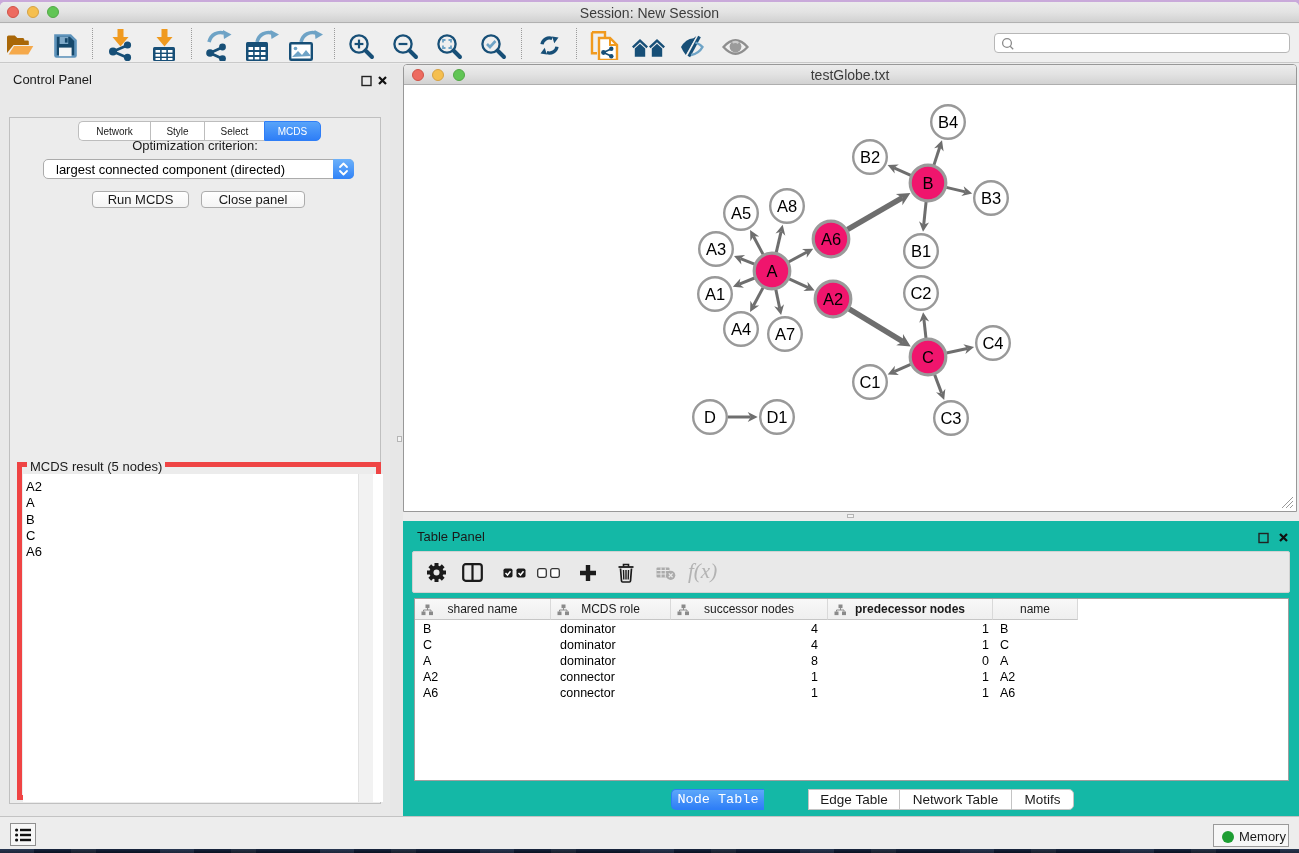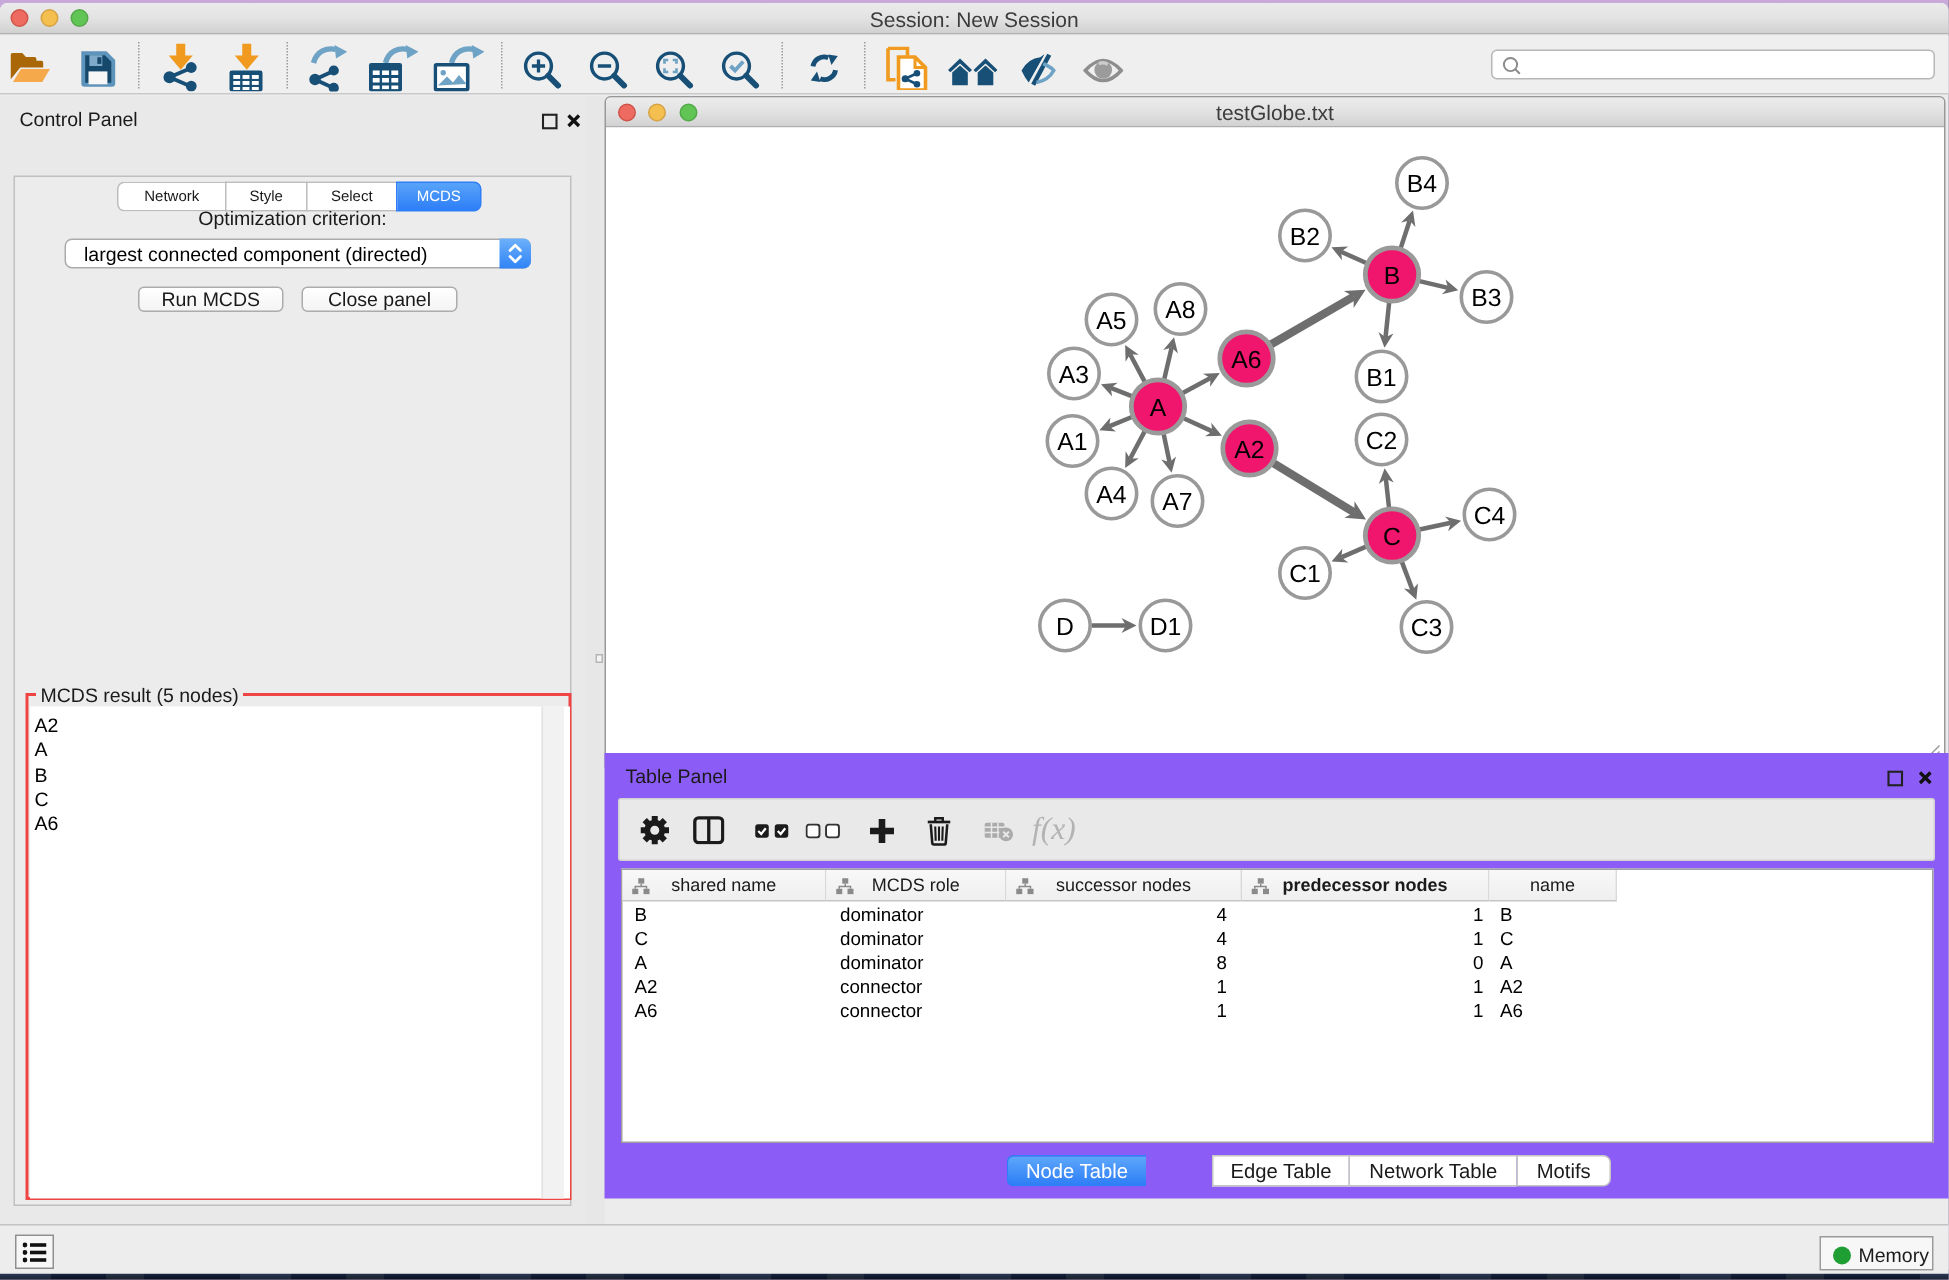--- a/index.html
+++ b/index.html
@@ -20,39 +20,39 @@
 .searchbox{position:absolute;left:994px;top:9px;width:296px;height:20px;background:#fff;border:1px solid #b7b7b7;border-radius:4px;}
 .cpanel{position:absolute;left:0;top:62px;width:390px;height:754px;background:#e9e9e9;}
 .cp-title{position:absolute;left:13px;top:8px;font-size:13px;color:#1a1a1a;}
 .subpanel{position:absolute;left:9px;top:53px;width:372px;height:687px;background:#ececec;border:1px solid #c0c0c0;}
 .tabs{position:absolute;left:78px;top:33px;height:20px;display:flex;font-size:10px;margin-top:24px;}
 .tabseg{height:20px;line-height:19px;text-align:center;background:#fff;border-top:1px solid #bdbdbd;border-bottom:1px solid #bdbdbd;border-left:1px solid #bdbdbd;color:#1a1a1a;}
 .tabseg.first{border-radius:5px 0 0 5px;}
 .tabseg.last{border-radius:0 5px 5px 0;border-right:1px solid #bdbdbd;}
 .tabseg.sel{background:linear-gradient(180deg,#58a4f9 0%,#2e7ef7 100%);color:#fff;border-color:#2e7ef7;}
 .btn{position:absolute;height:17px;background:linear-gradient(180deg,#ffffff 0%,#f4f4f4 100%);border:1px solid #acacac;border-radius:4px;font-size:13px;text-align:center;line-height:15px;color:#1a1a1a;}
-.gbox{position:absolute;left:17px;top:398px;width:364px;height:338px;border:2px solid #ef4444;padding-left:34px;}
+.gbox{position:absolute;left:17px;top:398px;width:364px;height:338px;border:5px solid #ef4444;padding-left:34px;}
 .gbox-title{position:absolute;left:5px;top:-8px;background:#ececec;padding:0 3px;font-size:13px;color:#1a1a1a;}
 .glist{position:absolute;left:1px;top:7px;width:360px;height:328px;background:#fff;}
 .gscroll{position:absolute;right:3px;top:7px;width:15px;height:328px;background:#f2f2f2;border-left:1px solid #e2e2e2;}
 .glist-items{position:absolute;left:4px;top:12px;font-size:13px;line-height:16.3px;color:#000;}
 .divider{position:absolute;left:390px;top:62px;width:13px;height:754px;background:#e7e7e7;}
 .netwin{position:absolute;left:403px;top:62px;width:894px;height:448px;background:#fff;border:1px solid #989898;border-radius:4px 4px 0 0;}
 .nettitle{position:absolute;left:0;top:0;width:892px;height:20px;border-radius:3px 3px 0 0;
  background:linear-gradient(180deg,#ececec 0%,#e2e2e2 50%,#d2d2d2 100%);border-bottom:1px solid #aeaeae;}
-.tablepanel{position:absolute;left:403px;top:500px;width:896px;height:297px;background:#8b5cf6;}
+.tablepanel{position:absolute;left:403px;top:519px;width:896px;height:297px;background:#14b8a6;}
 .tp-toolbar{position:absolute;left:9px;top:30px;width:878px;height:42px;background:#e9e9e9;border:1px solid #d2d2d2;border-radius:2px;}
 .tp-table{position:absolute;left:11px;top:77px;width:875px;height:183px;background:#fff;border:1px solid #9f9f9f;}
 .th{position:absolute;top:0;height:21px;background:linear-gradient(180deg,#f8f8f8,#efefef);border-bottom:1px solid #c6c6c6;border-right:1px solid #d9d9d9;font-size:12px;color:#1a1a1a;text-align:center;line-height:21px;}
 .cell{position:absolute;font-size:12.5px;color:#000;height:16px;line-height:16px;}
 .btabs{position:absolute;left:268px;top:268px;height:21px;display:flex;font-size:13.5px;}
 .btabseg{height:21px;line-height:20px;text-align:center;background:#fff;border-top:1px solid #c4c4c4;border-bottom:1px solid #c4c4c4;border-left:1px solid #c4c4c4;color:#1a1a1a;}
 .btabseg.first{border-radius:5px 0 0 5px;}
 .btabseg.last{border-radius:0 5px 5px 0;border-right:1px solid #c4c4c4;}
-.btabseg.sel{background:linear-gradient(180deg,#5da7fa 0%,#2e7ef7 100%);color:#fff;border-color:#2e7ef7;}
+.btabseg.sel{background:linear-gradient(180deg,#5da7fa 0%,#2e7ef7 100%);color:#fff;border-color:#2e7ef7;font-family:Liberation Mono, monospace;}
 .statusbar{position:absolute;left:0;top:814px;width:1299px;height:33px;background:#ededed;border-top:1px solid #c3c3c3;}
 </style></head><body>
 <div id="root">
 <div class="wallp"></div>
 <div class="wallb"></div>
 <div class="mainwin">
 <div class="titlebar">
 <div class="tl" style="left:7px;background:#ed6b60;border:0.5px solid #d05348;"></div>
 <div class="tl" style="left:27px;background:#f5bf4f;border:0.5px solid #d6a244;"></div>
 <div class="tl" style="left:47px;background:#61c555;border:0.5px solid #53a848;"></div>

